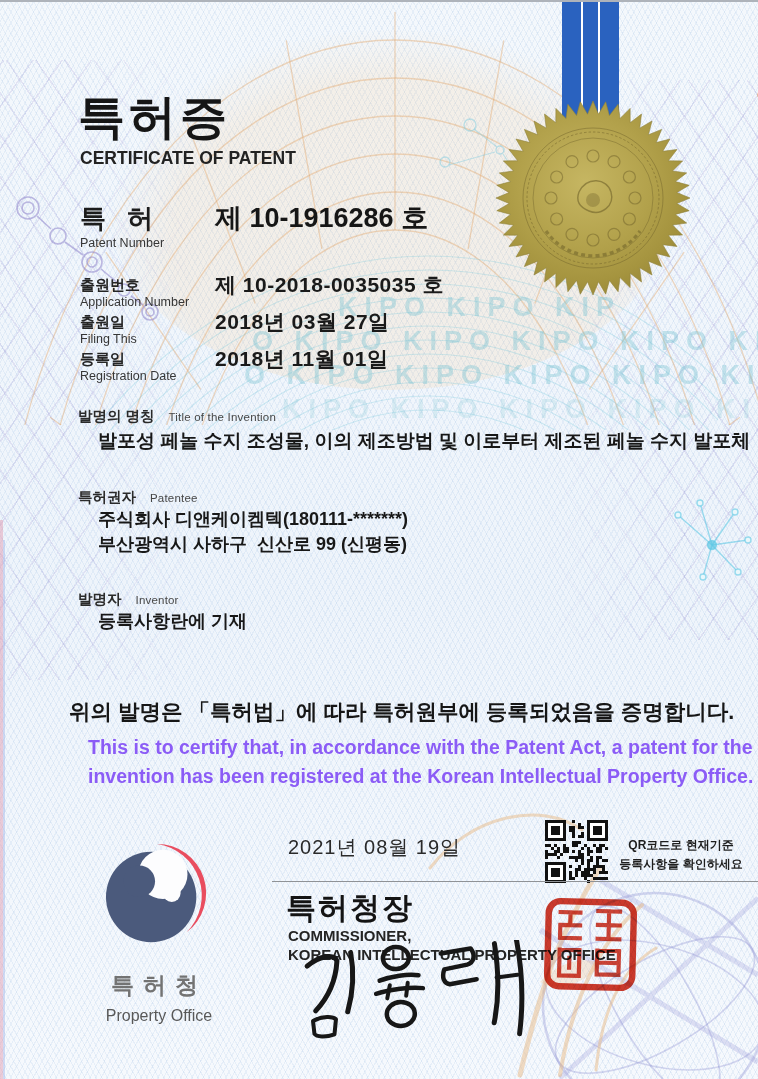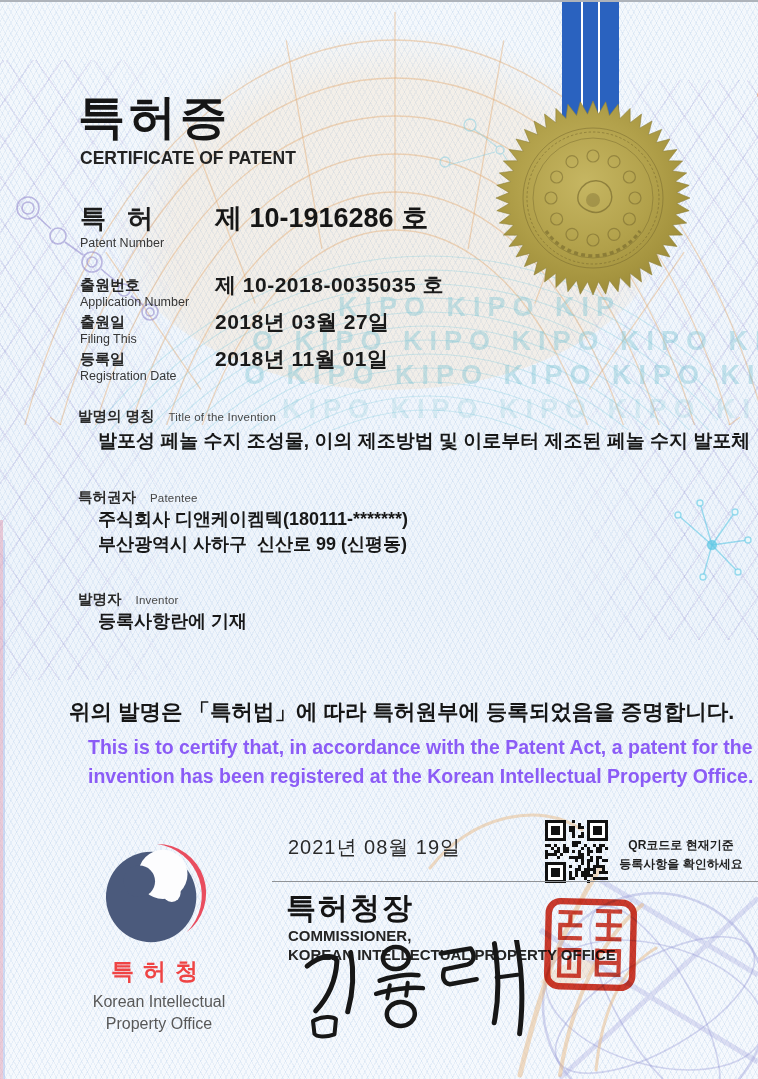--- a/index.html
+++ b/index.html
@@ -66,21 +66,21 @@
   .comm-kr{left:286px;top:888px;font-size:30px;font-weight:800;letter-spacing:2px;color:#141414;}
   .comm-en1{left:288px;top:927px;font-size:15px;font-weight:700;color:#242424;}
   .comm-en2{left:288px;top:946px;font-size:15px;font-weight:700;color:#242424;}
   #qr{position:absolute;left:545px;top:820px;z-index:3;}
   #seal{position:absolute;left:543px;top:897px;z-index:5;transform:rotate(1.5deg);mix-blend-mode:multiply;}
   #signature{position:absolute;left:292px;top:940px;z-index:4;}
   .hidden-text{position:absolute;opacity:0;font-size:8px;pointer-events:none;}
 
   
   .agency{position:absolute;left:56px;top:842px;width:206px;text-align:center;z-index:3;}
-  .agency .name-kr{margin-top:0;font-size:23px;font-weight:700;letter-spacing:9px;color:#ef4444;}
+  .agency .name-kr{margin-top:14px;font-size:23px;font-weight:700;letter-spacing:9px;color:#737373;}
   .agency .name-en{margin-top:4px;font-size:16px;font-weight:500;color:#585858;line-height:22px;}
 </style>
 </head>
 <body>
 
 <div class="page">
 
   <div class="bg-weave"></div>
   <div class="lattice left"></div>
   <div class="lattice right"></div>
@@ -430,18 +430,17 @@
   <div class="agency">
     <svg width="118" height="110" viewBox="0 0 120 112">
       <path d="M58,2 A50,50 0 0 1 88,92 A53,53 0 0 0 58,2 Z" fill="#e94d5f"></path>
       <circle cx="52" cy="56" r="46" fill="#4b5a7c"></circle>
       <circle cx="64" cy="33" r="25" fill="#fdfdfe"></circle>
       <circle cx="40" cy="40" r="16" fill="#4b5a7c"></circle>
       <circle cx="73" cy="52" r="9" fill="#fdfdfe"></circle>
     </svg>
     <div class="name-kr">특허청</div>
     <div class="name-en">
-      <div>Korean Intellectual</div>
       <div>Property Office</div>
     </div>
   </div>
 
 </div>
 
 </body></html>

